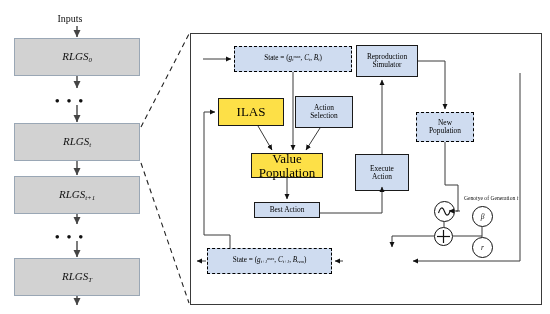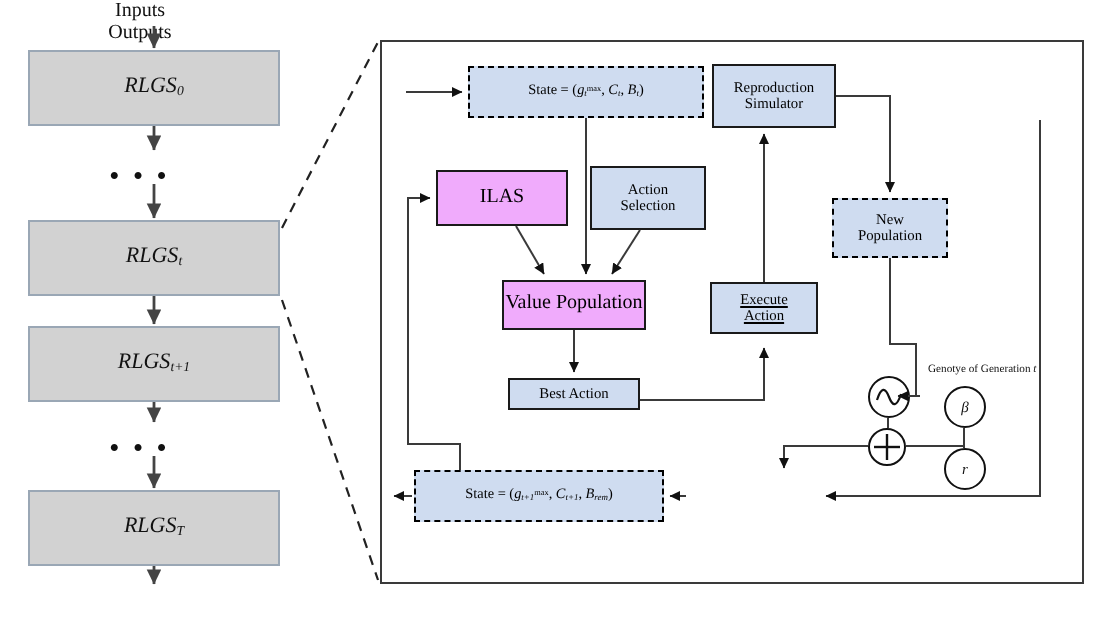--- a/index.html
+++ b/index.html
@@ -11,24 +11,24 @@
   svg.lyr{pointer-events:none;}
 
   
   .node{position:absolute;box-sizing:border-box;display:flex;
         align-items:center;justify-content:center;text-align:center;
         line-height:1.05;}
 
   .gray{background:#d2d2d2;border:1px solid #9aa7b5;font-style:italic;
         font-size:11px;color:#111;}
   .blue{background:#cfdcf0;border:1.4px solid #1a1a1a;font-size:7.4px;color:#000;}
-  .green{background:#f0abfc;border:1.4px solid #1a1a1a;font-size:10px;color:#000;}
+  .green{background:#fde047;border:1.4px solid #1a1a1a;font-size:13px;color:#000;}
   .dashed{border:1.8px dashed #000;}
 
-  .lbl{font-size:10px;color:#111;}
+  .lbl{font-size:10px;color:#111;margin-top:13px;}
   .dots{position:absolute;font-size:13px;letter-spacing:2px;color:#111;
         font-weight:700;}
 
   .formula{font-size:7.2px;white-space:nowrap;}
   .formula i{font-style:italic;}
   sub{font-size:.62em;vertical-align:-0.22em;font-style:italic;}
   sup{font-size:.58em;vertical-align:0.42em;font-style:normal;}
 
   .circ{position:absolute;box-sizing:border-box;border:1.2px solid #111;
         border-radius:50%;background:#fff;display:flex;align-items:center;
@@ -92,21 +92,21 @@
   <div class="node green" style="left:251px;top:140px;width:72px;height:25px;">Value Population</div>
 
   <div class="node blue" style="left:254px;top:189px;width:66px;height:16px;">Best Action</div>
 
   <div class="node blue dashed" style="left:416px;top:99px;width:58px;height:30px;white-space:pre-line;">New
 Population</div>
 
   <div class="node blue" style="left:356px;top:32px;width:62px;height:32px;white-space:pre-line;">Reproduction
 Simulator</div>
 
-  <div class="node blue" style="left:355px;top:141px;width:54px;height:26px;white-space:pre-line;text-decoration:underline;">Execute
+  <div class="node blue" style="left:355px;top:141px;width:54px;height:37px;white-space:pre-line;">Execute
 Action</div>
 
   <div class="node blue dashed" style="left:207px;top:235px;width:125px;height:26px;">
     <span class="formula">
       <span>State = (</span><i>g</i><sub>t+1</sub><sup>max</sup>, <i>C</i><sub>t+1</sub>, <i>B</i><sub>rem</sub><span>)</span>
     </span>
   </div>
 
 
   <div class="circ" style="left:434px;top:188px;width:21px;height:21px;">

